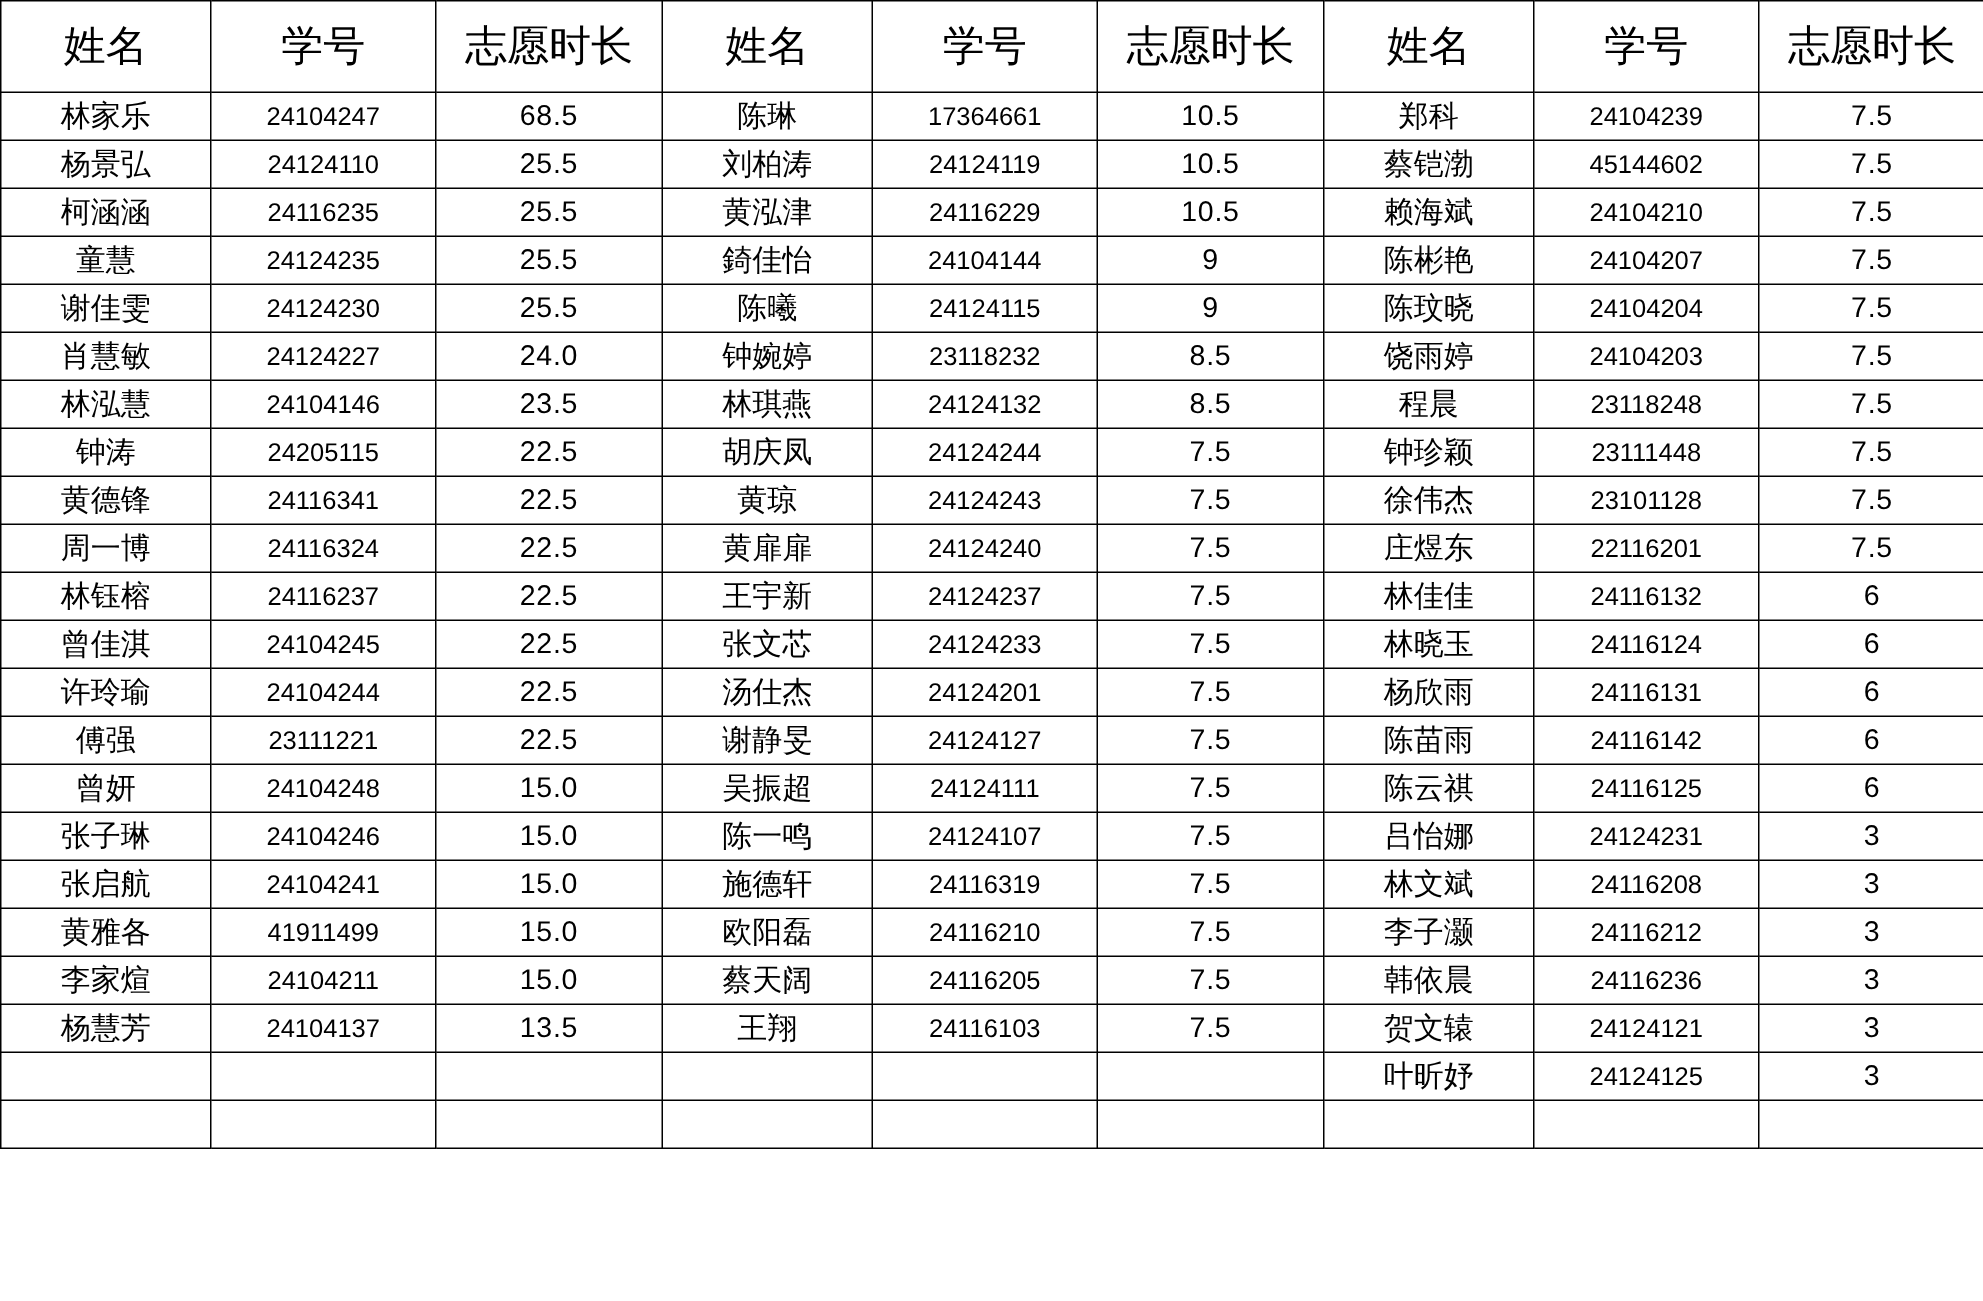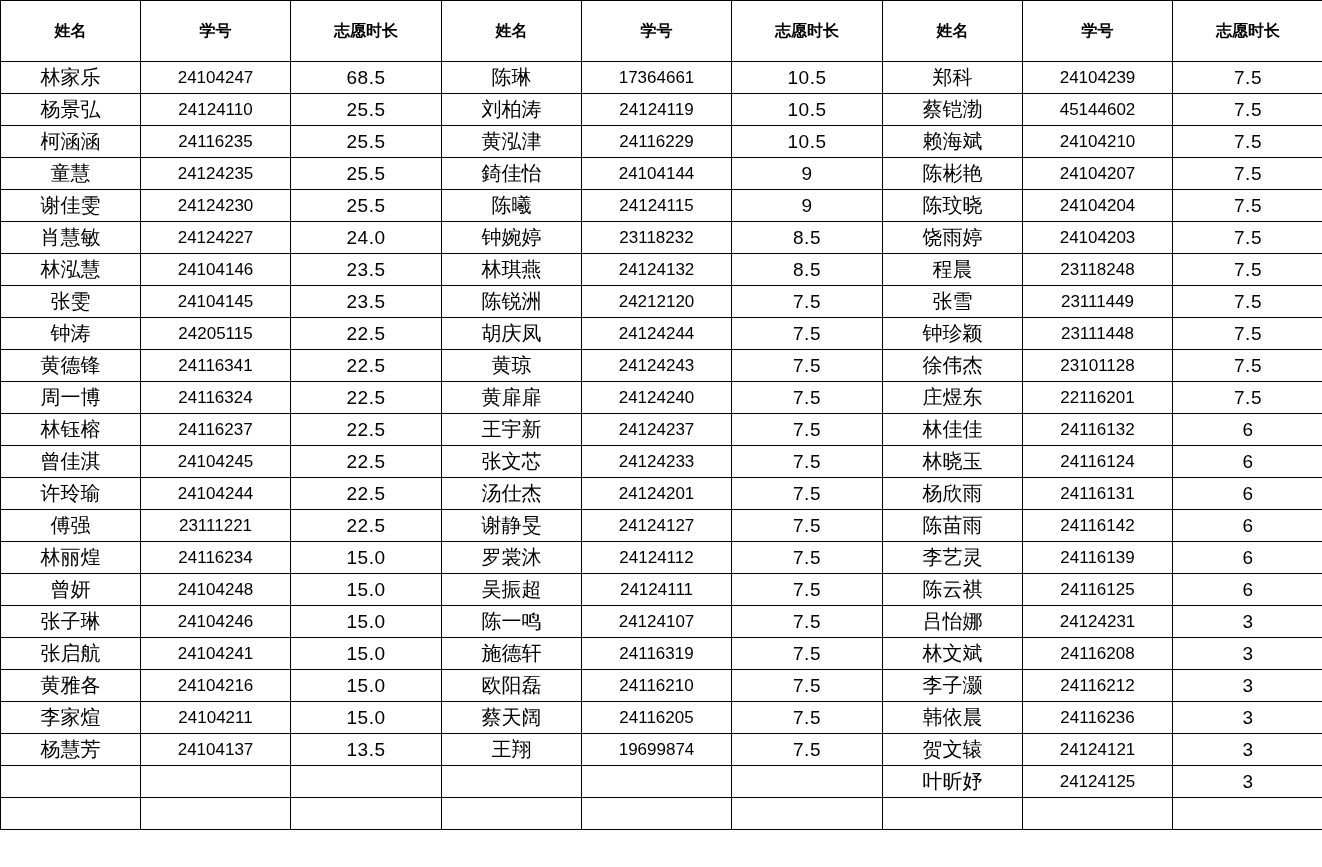--- a/index.html
+++ b/index.html
@@ -26,22 +26,22 @@
   table.sheet th, table.sheet td {
     border: 1px solid #000000;
     height: 31px;
     padding: 0 4px;
     text-align: center;
     vertical-align: middle;
     white-space: nowrap;
     overflow: hidden;
   }
   table.sheet th {
-    font-size: 16px;
-    font-weight: bold;
+    font-size: 28px;
+    font-weight: normal;
     height: 60px;
   }
   td.name {
     font-size: 20px;
   }
   td.id {
     font-size: 17px;
   }
   td.hrs {
     font-size: 19px;
@@ -154,31 +154,20 @@
         <td class="id">24104146</td>
         <td class="hrs">23.5</td>
         <td class="name">林琪燕</td>
         <td class="id">24124132</td>
         <td class="hrs">8.5</td>
         <td class="name">程晨</td>
         <td class="id">23118248</td>
         <td class="hrs">7.5</td>
       </tr>
       <tr>
-        <td class="name">张雯</td>
-        <td class="id">24104145</td>
-        <td class="hrs">23.5</td>
-        <td class="name">陈锐洲</td>
-        <td class="id">24212120</td>
-        <td class="hrs">7.5</td>
-        <td class="name">张雪</td>
-        <td class="id">23111449</td>
-        <td class="hrs">7.5</td>
-      </tr>
-      <tr>
         <td class="name">钟涛</td>
         <td class="id">24205115</td>
         <td class="hrs">22.5</td>
         <td class="name">胡庆凤</td>
         <td class="id">24124244</td>
         <td class="hrs">7.5</td>
         <td class="name">钟珍颖</td>
         <td class="id">23111448</td>
         <td class="hrs">7.5</td>
       </tr>
@@ -242,31 +231,20 @@
         <td class="id">23111221</td>
         <td class="hrs">22.5</td>
         <td class="name">谢静旻</td>
         <td class="id">24124127</td>
         <td class="hrs">7.5</td>
         <td class="name">陈苗雨</td>
         <td class="id">24116142</td>
         <td class="hrs">6</td>
       </tr>
       <tr>
-        <td class="name">林丽煌</td>
-        <td class="id">24116234</td>
-        <td class="hrs">15.0</td>
-        <td class="name">罗裳沐</td>
-        <td class="id">24124112</td>
-        <td class="hrs">7.5</td>
-        <td class="name">李艺灵</td>
-        <td class="id">24116139</td>
-        <td class="hrs">6</td>
-      </tr>
-      <tr>
         <td class="name">曾妍</td>
         <td class="id">24104248</td>
         <td class="hrs">15.0</td>
         <td class="name">吴振超</td>
         <td class="id">24124111</td>
         <td class="hrs">7.5</td>
         <td class="name">陈云祺</td>
         <td class="id">24116125</td>
         <td class="hrs">6</td>
       </tr>
@@ -287,21 +265,21 @@
         <td class="hrs">15.0</td>
         <td class="name">施德轩</td>
         <td class="id">24116319</td>
         <td class="hrs">7.5</td>
         <td class="name">林文斌</td>
         <td class="id">24116208</td>
         <td class="hrs">3</td>
       </tr>
       <tr>
         <td class="name">黄雅各</td>
-        <td class="id">24104216</td>
+        <td class="id">41911499</td>
         <td class="hrs">15.0</td>
         <td class="name">欧阳磊</td>
         <td class="id">24116210</td>
         <td class="hrs">7.5</td>
         <td class="name">李子灏</td>
         <td class="id">24116212</td>
         <td class="hrs">3</td>
       </tr>
       <tr>
         <td class="name">李家煊</td>
@@ -312,21 +290,21 @@
         <td class="hrs">7.5</td>
         <td class="name">韩依晨</td>
         <td class="id">24116236</td>
         <td class="hrs">3</td>
       </tr>
       <tr>
         <td class="name">杨慧芳</td>
         <td class="id">24104137</td>
         <td class="hrs">13.5</td>
         <td class="name">王翔</td>
-        <td class="id">19699874</td>
+        <td class="id">24116103</td>
         <td class="hrs">7.5</td>
         <td class="name">贺文辕</td>
         <td class="id">24124121</td>
         <td class="hrs">3</td>
       </tr>
       <tr>
         <td class="empty"></td>
         <td class="empty"></td>
         <td class="empty"></td>
         <td class="empty"></td>

